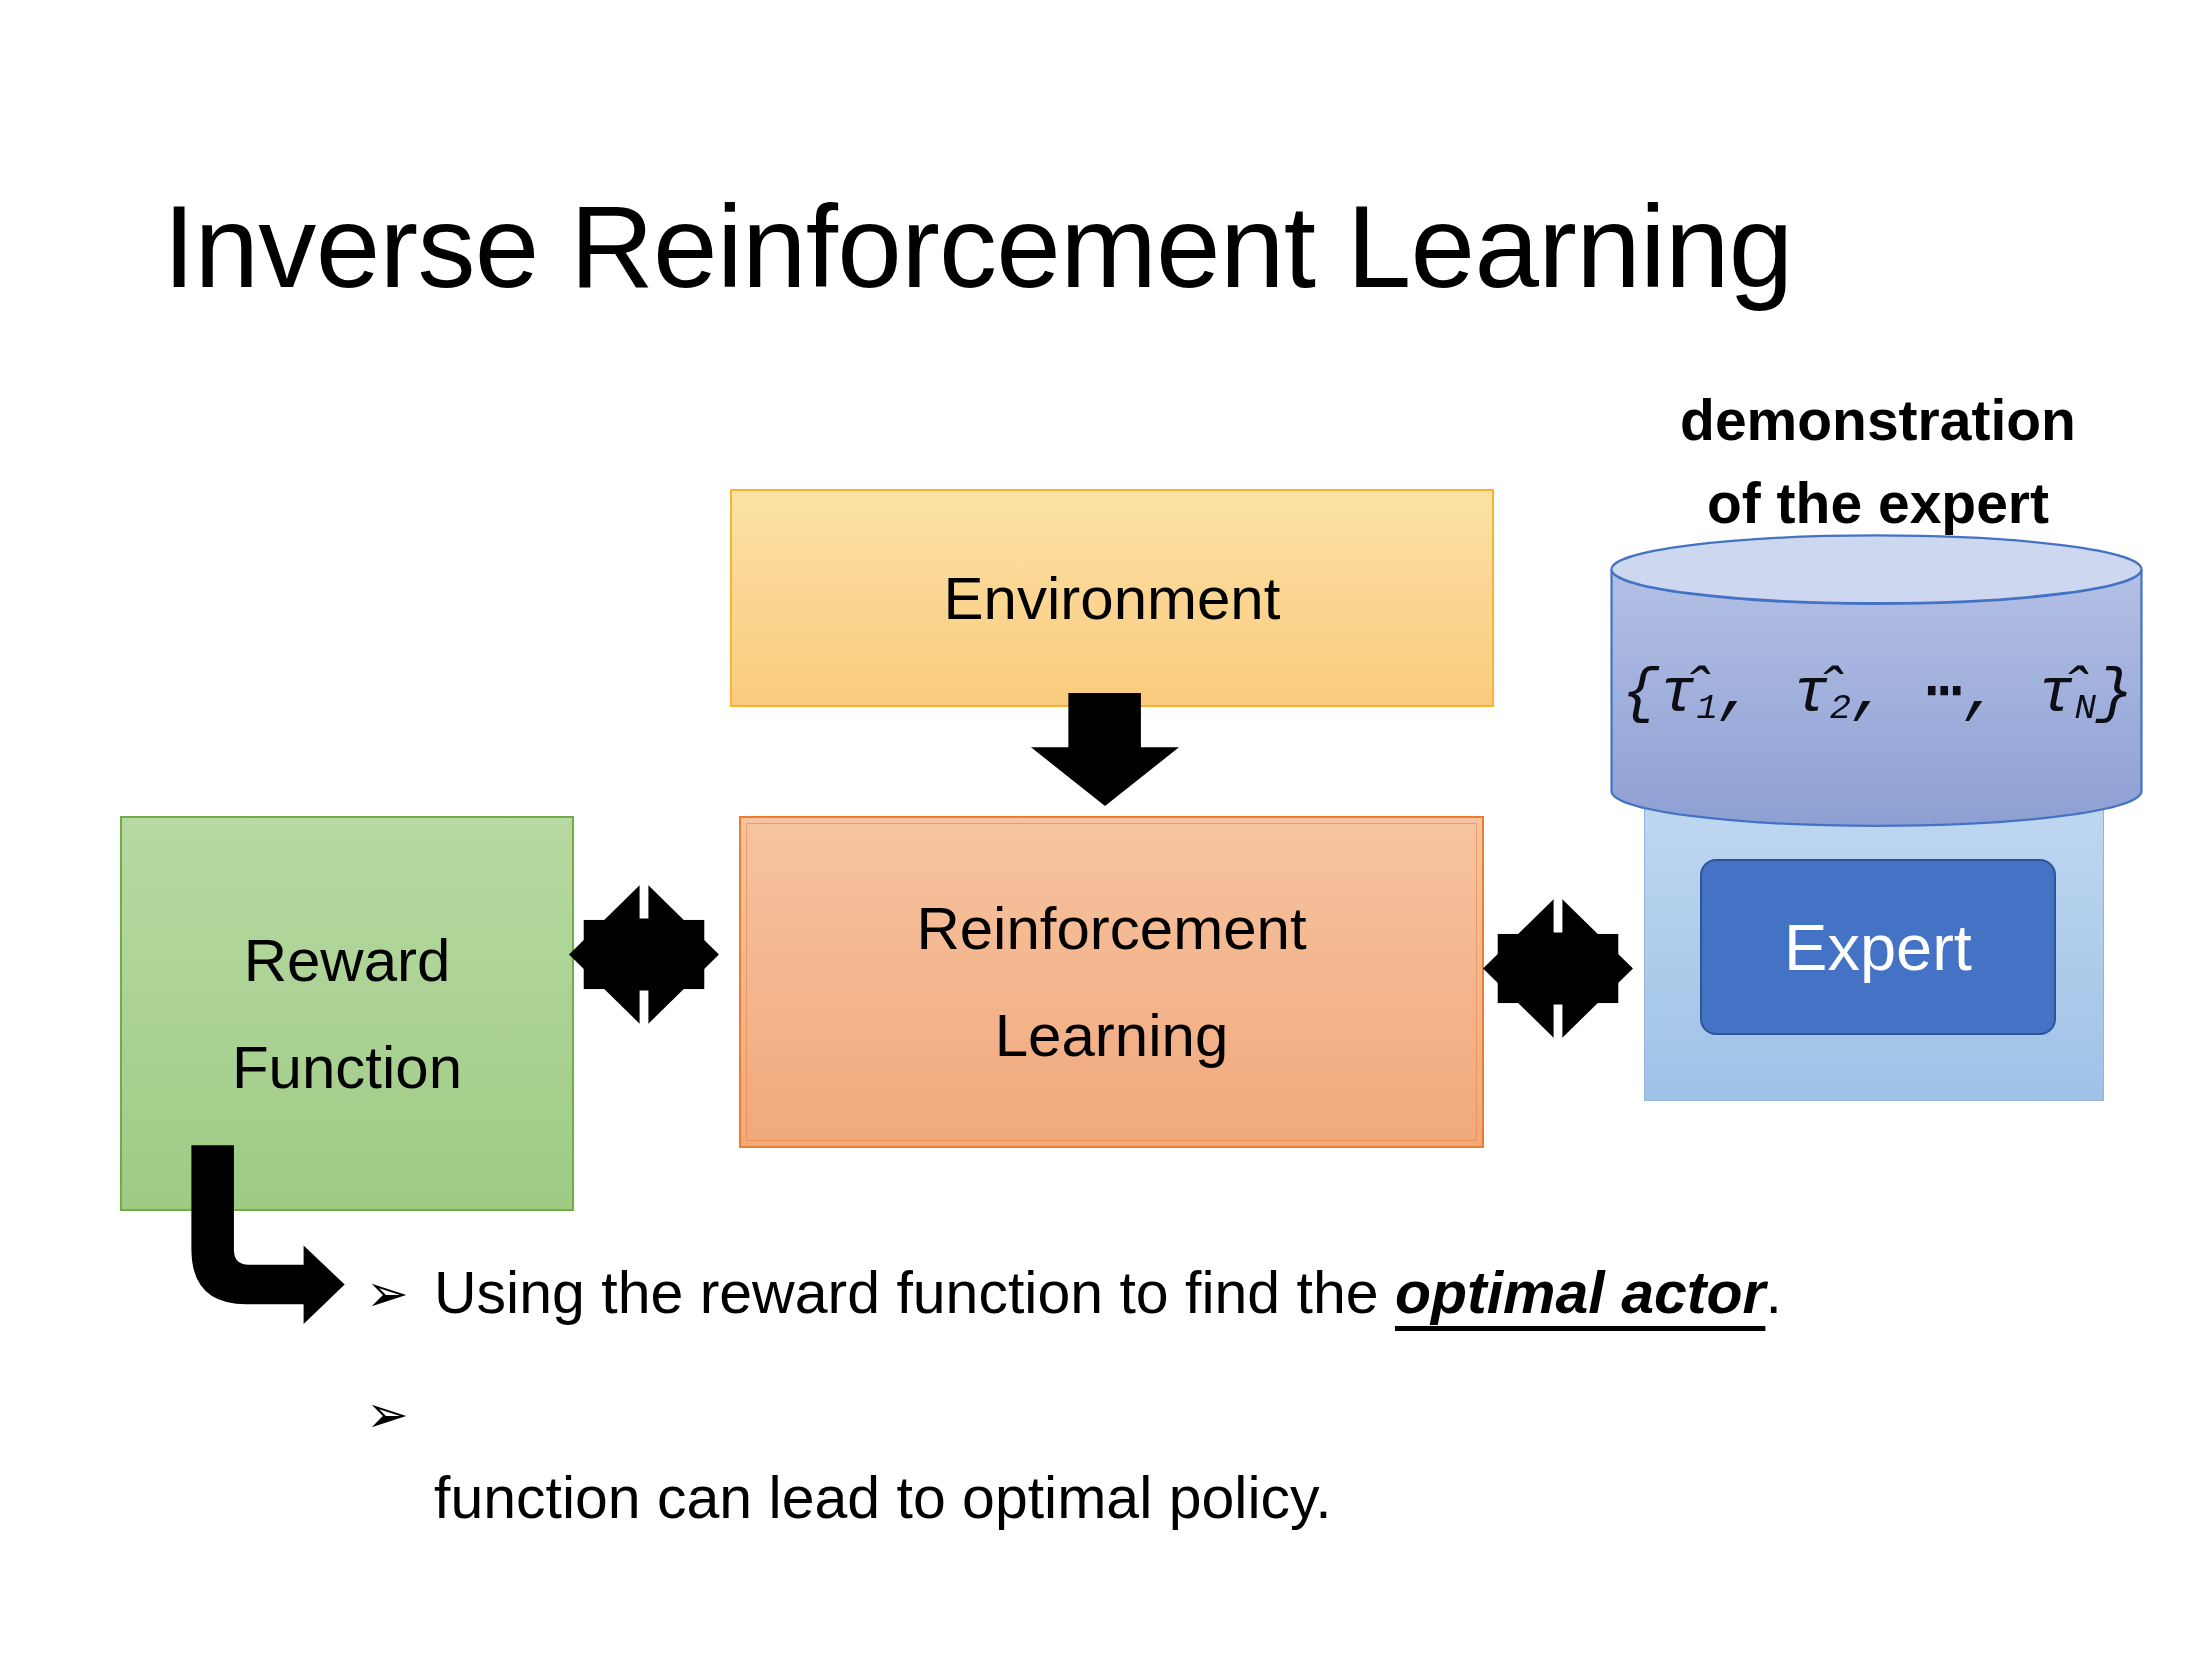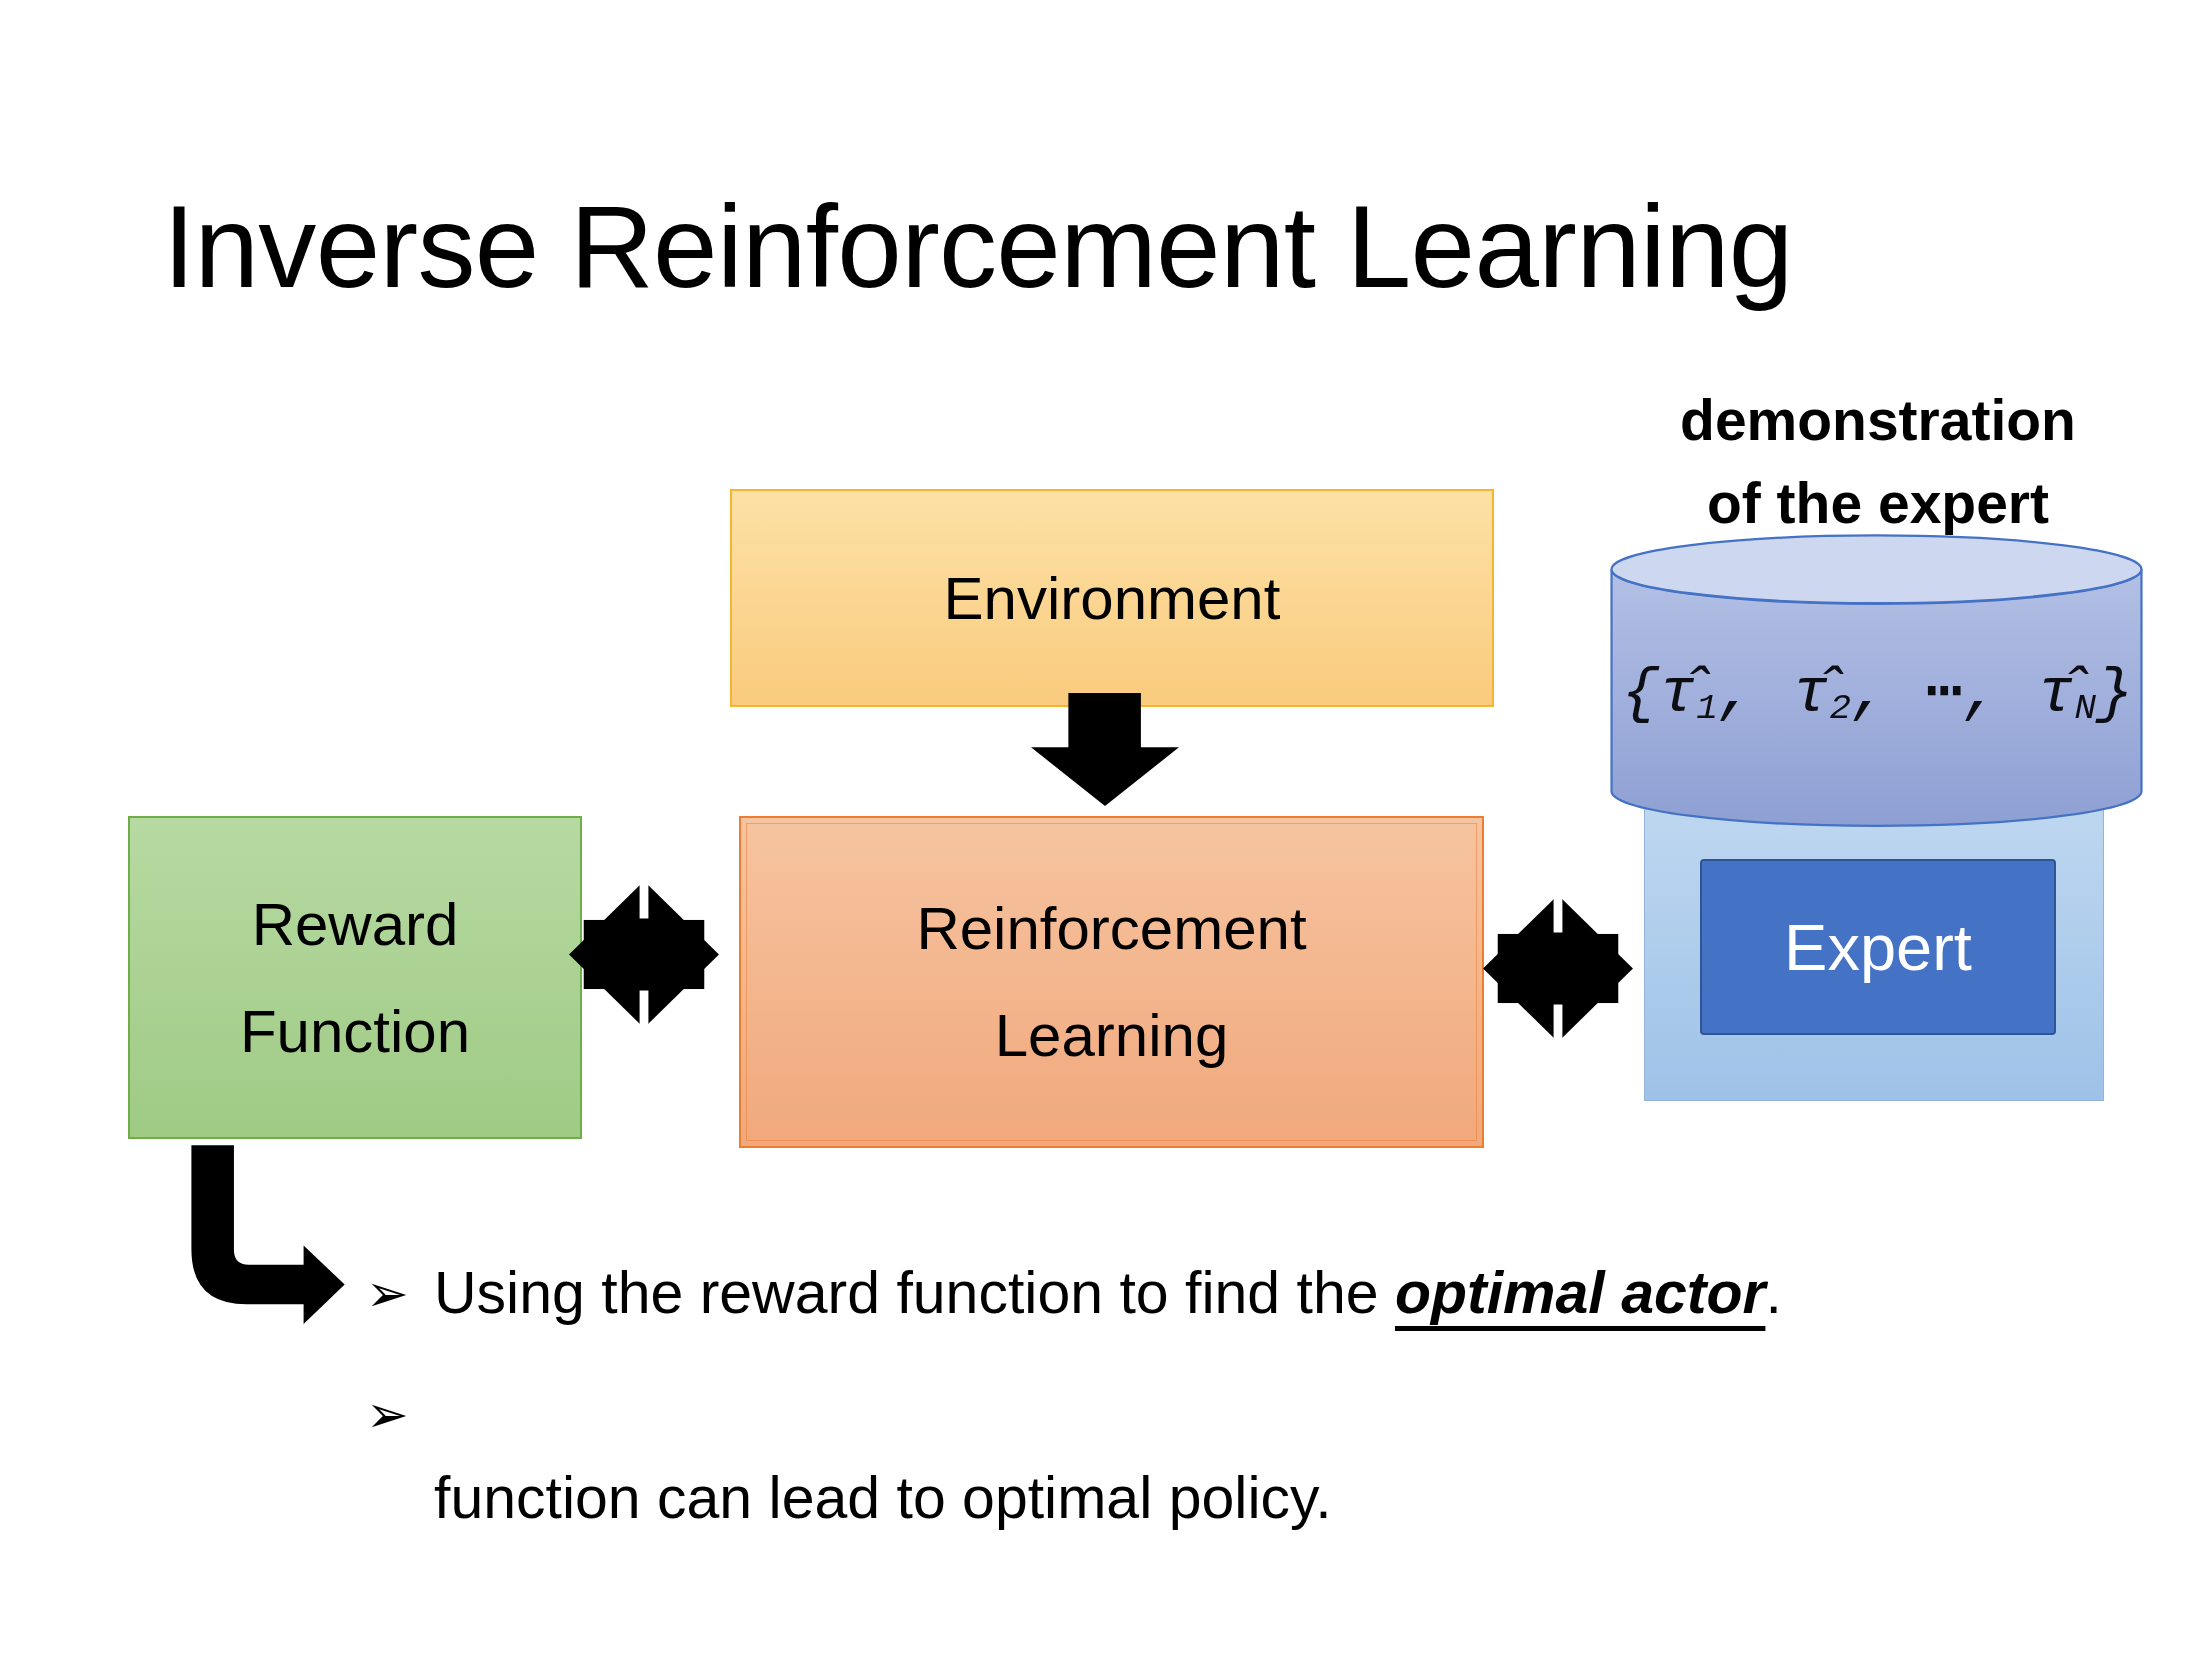--- a/index.html
+++ b/index.html
@@ -23,21 +23,21 @@
     position:absolute;box-sizing:border-box;
     display:flex;flex-direction:column;align-items:center;justify-content:center;
     text-align:center;font-size:60px;line-height:107px;margin-top:13px;
   }
   .env{
     left:730px;top:476px;width:764px;height:218px;
     background:linear-gradient(180deg,var(--env-fill-top),var(--env-fill-bottom));
     border:2.9px solid var(--env-border);
   }
   .green{
-    left:128px;top:803px;width:454px;height:323px;
+    left:120px;top:803px;width:454px;height:395px;
     background:linear-gradient(180deg,var(--green-fill-top),var(--green-fill-bottom));
     border:2.2px solid var(--green-border);
   }
   .rl{
     left:739px;top:803px;width:745px;height:332px;
     background:linear-gradient(180deg,var(--rl-fill-top),var(--rl-fill-bottom));
     border:2.2px solid var(--rl-border);
   }
   .rl::after{ 
     content:"";position:absolute;inset:5.1px;border:1.5px solid var(--rl-border);
@@ -45,21 +45,21 @@
   }
   
   .expert-outer{
     position:absolute;left:1644px;top:790px;width:460px;height:311px;box-sizing:border-box;
     background:linear-gradient(180deg,var(--exp-outer-top),var(--exp-outer-bottom));
     border:1.5px solid var(--exp-outer-border);z-index:3;
   }
   .expert-inner{
     position:absolute;left:1700px;top:859px;width:356px;height:176px;box-sizing:border-box;
     background:var(--exp-inner-fill);border:2.2px solid var(--exp-inner-border);
-    border-radius:4px;display:flex;align-items:center;justify-content:center;
+    border-radius:16px;display:flex;align-items:center;justify-content:center;
     color:var(--exp-text);font-size:65px;z-index:4;
   }
   
   .cyl{position:absolute;left:1610px;top:534px;z-index:6;}
   .math{
     position:absolute;left:1610px;top:648px;width:535px;text-align:center;z-index:7;
     font-family:Liberation Mono, monospace;font-style:italic;font-size:62px;color:#0d0d14;
     line-height:92px;white-space:nowrap;
   }
   .math .sub{font-size:0.58em;vertical-align:-0.22em;}

